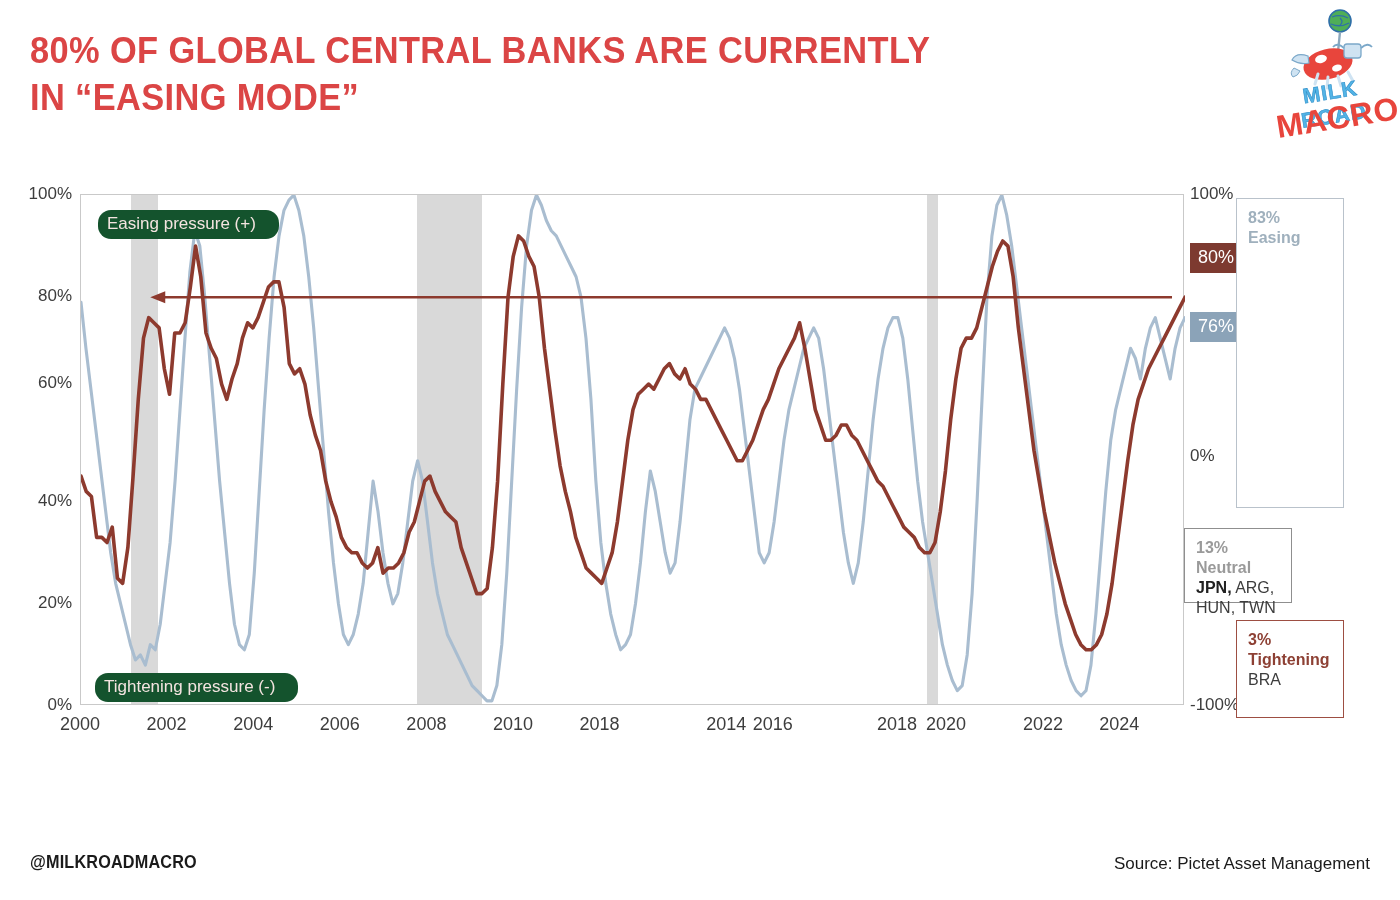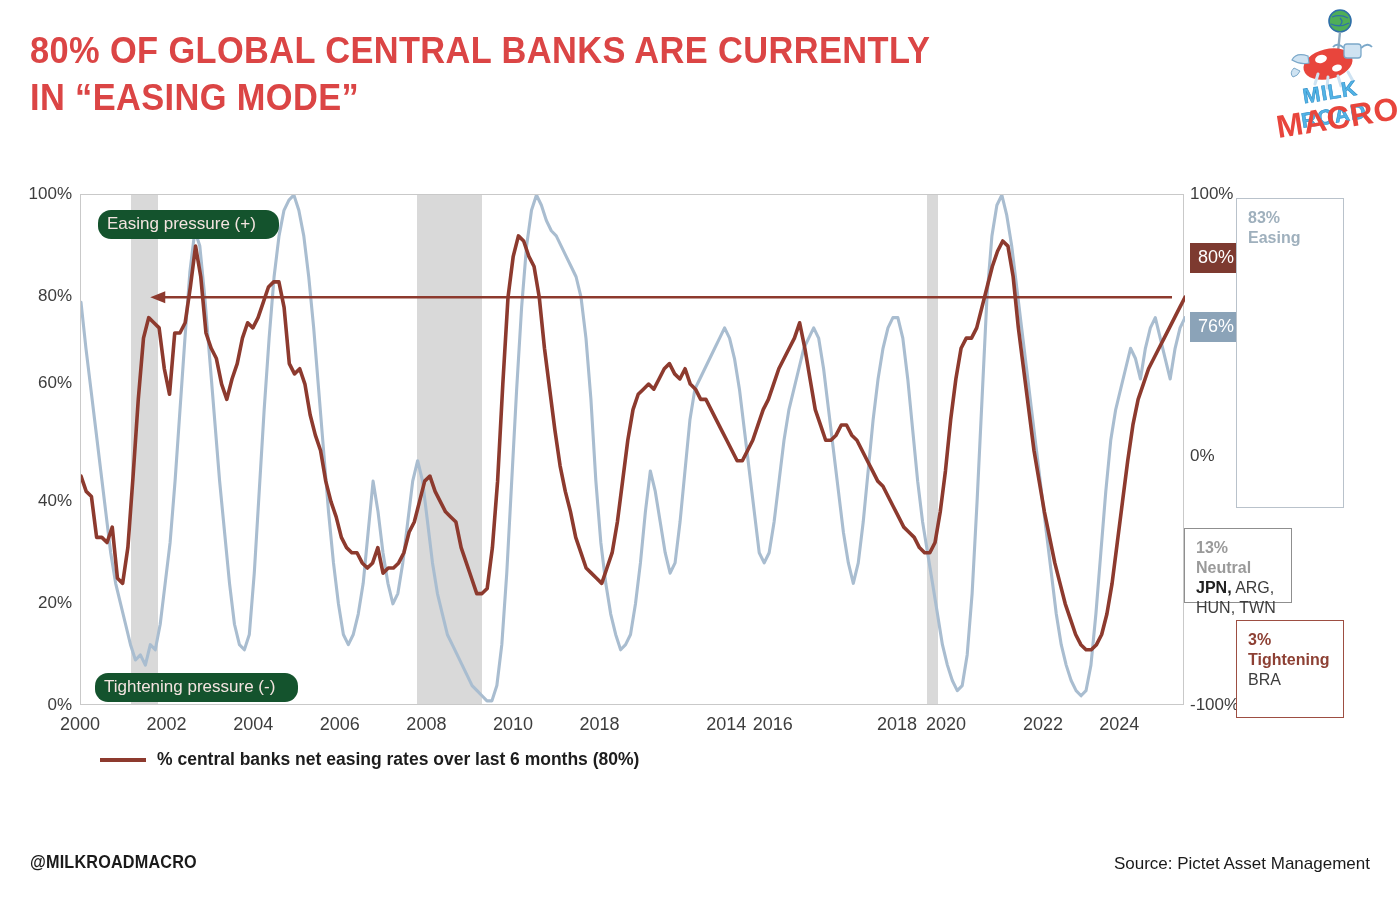--- a/index.html
+++ b/index.html
@@ -171,20 +171,16 @@
     <span>ARG, HUN, TWN</span>
   </div>
 </div>
 
 <div class="panel" id="panel-tight">
   <div class="p-head">3% Tightening</div>
   <div class="p-body">BRA</div>
 </div>
 
 <div id="legend">
-  <div class="lgrow">
-    <span class="lgline" style="background:#8d3a2e;"></span>
-    <span class="lgtext">% central banks net easing rates over last 6 months (80%)</span>
-  </div>
 </div>
 
 <div id="handle">@MILKROADMACRO</div>
 <div id="source">Source: Pictet Asset Management</div>
 
 </body></html>

